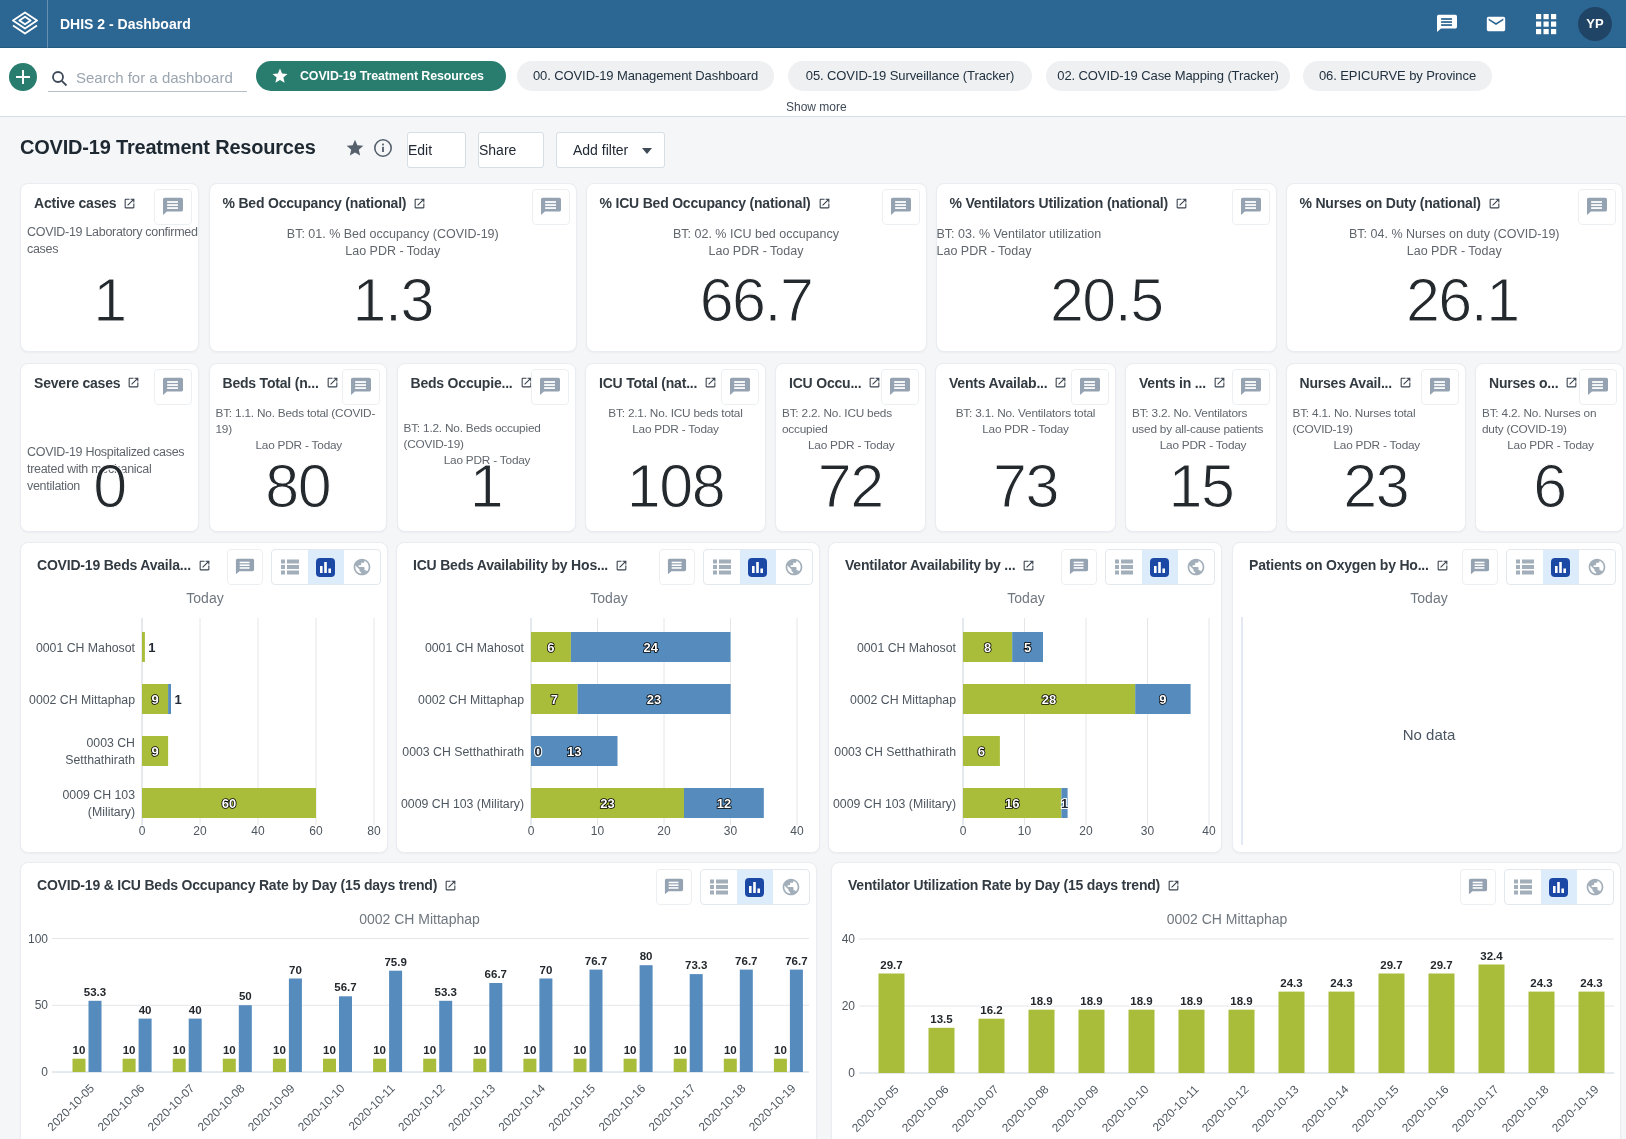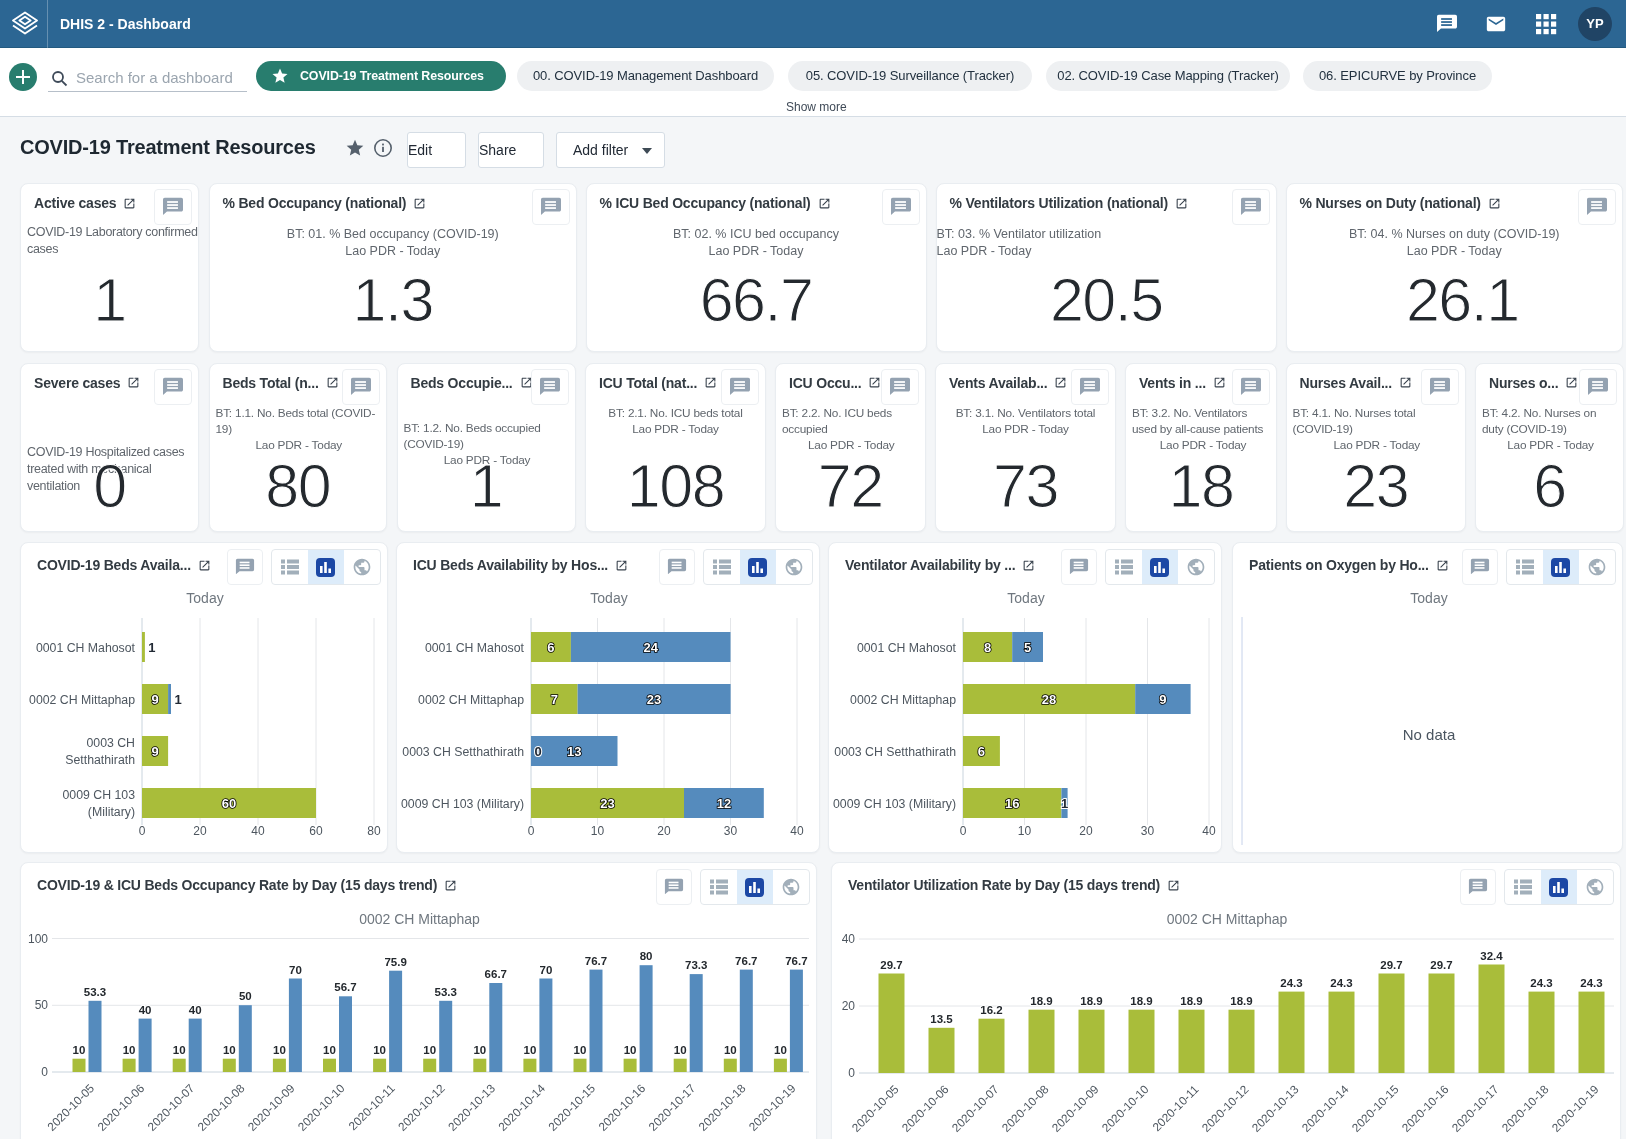--- a/index.html
+++ b/index.html
@@ -309,21 +309,21 @@
       <svg class="abs" style="left:7px;top:6px;" width="22" height="22" viewBox="0 0 22 22">
         <path fill="#94a2b1" d="M21 2H3c-1.1 0-1.9.9-1.9 2v16.6L5.4 17H21c1.1 0 1.9-.9 1.9-2V4c0-1.1-.8-2-1.9-2z" transform="scale(0.9166666666666666)"></path>
         <g fill="#fff" transform="scale(0.9166666666666666)">
           <rect x="5.6" y="5.6" width="11.8" height="1.9"></rect>
           <rect x="5.6" y="8.9" width="11.8" height="1.9"></rect>
           <rect x="5.6" y="12.2" width="11.8" height="1.9"></rect>
         </g>
       </svg>
     </div>
     <div class="nc-sub2" style="left:6px;right:2px;top:41px;">BT: 3.2. No. Ventilators<br>used by all-cause patients<div style="text-align:center">Lao PDR - Today</div></div>
-    <div class="nc-num" style="left:0;right:0;top:90px;line-height:64px;">18</div>
+    <div class="nc-num" style="left:0;right:0;top:90px;line-height:64px;">15</div>
   </div>
 <div class="card" style="left:1285.5px;top:362.5px;width:180.5px;height:169.5px;">
     <div class="nc-title">Nurses Avail...<svg width="13" height="13" viewBox="0 0 13 13">
         <path fill="#38424d" transform="scale(0.5416666666666666)" d="M19 19H5V5h7V3H5c-1.11 0-2 .9-2 2v14c0 1.1.89 2 2 2h14c1.1 0 2-.9 2-2v-7h-2v7zM14 3v2h3.59l-9.83 9.83 1.41 1.41L19 6.41V10h2V3h-7z"></path>
       </svg></div>
     <div class="chatbtn" style="right:6px;top:5px;width:38px;height:36px;">
       <svg class="abs" style="left:7px;top:6px;" width="22" height="22" viewBox="0 0 22 22">
         <path fill="#94a2b1" d="M21 2H3c-1.1 0-1.9.9-1.9 2v16.6L5.4 17H21c1.1 0 1.9-.9 1.9-2V4c0-1.1-.8-2-1.9-2z" transform="scale(0.9166666666666666)"></path>
         <g fill="#fff" transform="scale(0.9166666666666666)">
           <rect x="5.6" y="5.6" width="11.8" height="1.9"></rect>

